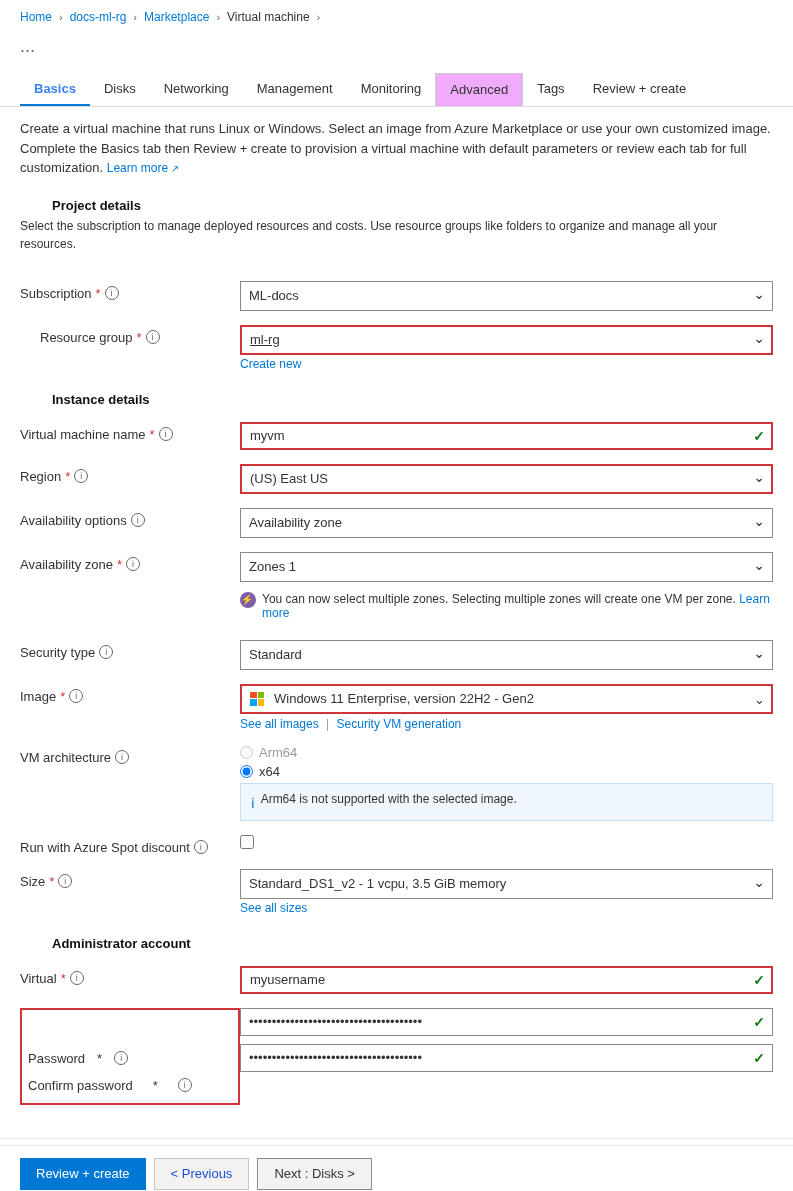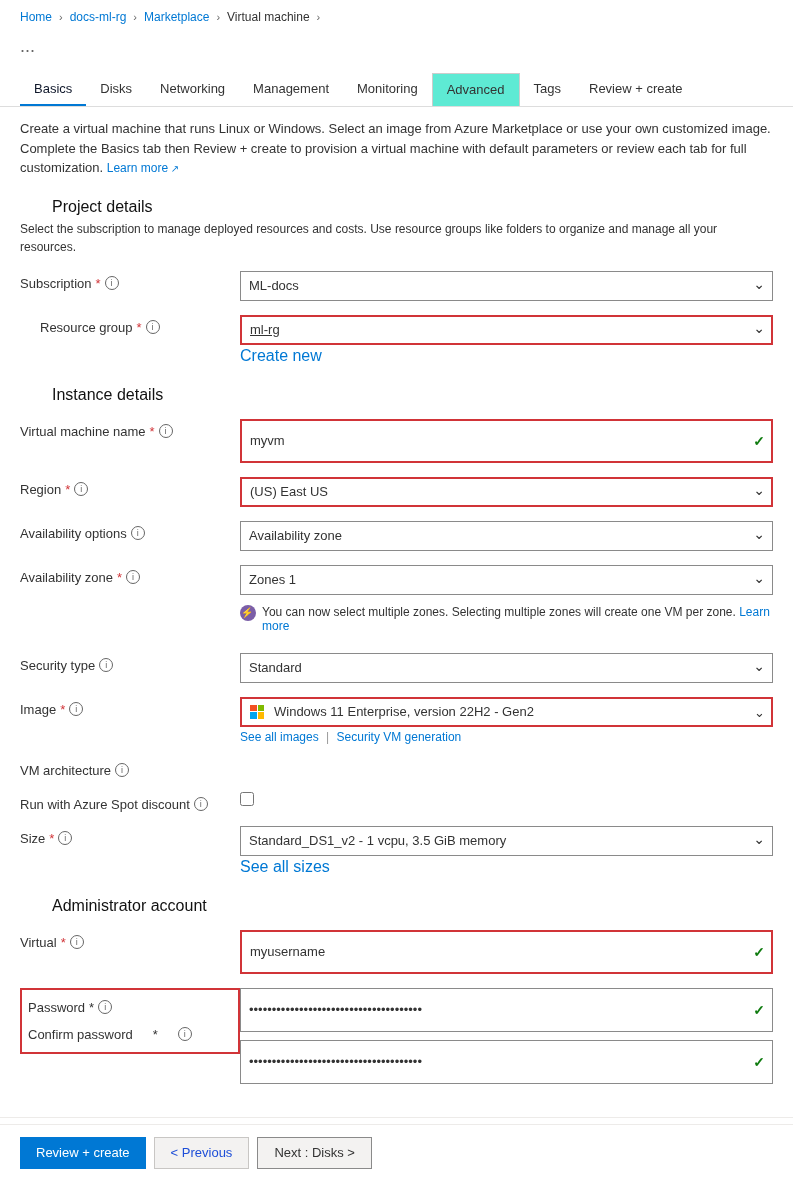--- a/index.html
+++ b/index.html
@@ -13,48 +13,48 @@
     .breadcrumb .current { color: #333; }
 
     
     .page-title-row { padding: 8px 20px 16px; display: flex; align-items: center; gap: 10px; }
     .page-title { font-size: 24px; font-weight: 300; color: #111; }
     .page-title-more { color: #666; font-size: 18px; cursor: pointer; }
 
     
     .tabs { display: flex; border-bottom: 1px solid #ddd; padding: 0 20px; gap: 0; }
     .tab { padding: 8px 14px; font-size: 13px; color: #333; cursor: pointer; border-bottom: 2px solid transparent; white-space: nowrap; text-decoration: none; }
-    .tab.active { color: #0f172a; border-bottom: 2px solid #0078d4; font-weight: 400; }
-    .tab.highlight-tab { background: #5eead4; border: 1px solid #ccc; border-bottom: none; color: #333; }
+    .tab.active { color: #3b82f6; border-bottom: 2px solid #0078d4; font-weight: 700; }
+    .tab.highlight-tab { background: #f0abfc; border: 1px solid #ccc; border-bottom: none; color: #333; }
 
     
     .description { padding: 12px 20px; font-size: 13px; color: #333; line-height: 1.5; }
     .description a { color: #0078d4; text-decoration: none; }
 
     
     .section { padding: 8px 20px 4px; }
-    .section-title { font-size: 16px; font-weight: 400; color: #111; margin-bottom: 4px; padding-left: 32px; }
-    .section-desc { font-size: 12px; color: #333; line-height: 1.5; margin-bottom: 4px; }
+    .section-title { font-size: 13px; font-weight: 700; color: #111; margin-bottom: 4px; padding-left: 32px; }
+    .section-desc { font-size: 12px; color: #333; line-height: 1.5; margin-bottom: 17px; }
 
     
     .form-area { padding: 0 20px; }
     .form-row { display: flex; align-items: flex-start; padding: 7px 0; min-height: 32px; }
     .form-label { width: 220px; min-width: 220px; font-size: 13px; color: #333; display: flex; align-items: center; gap: 4px; padding-top: 5px; }
     .form-label.indented { padding-left: 20px; }
     .form-label .required { color: #d13438; }
     .info-icon { display: inline-flex; align-items: center; justify-content: center; width: 14px; height: 14px; border: 1px solid #666; border-radius: 50%; font-size: 9px; color: #666; cursor: pointer; flex-shrink: 0; }
     .form-control { flex: 1; }
     .select-wrapper { position: relative; width: 100%; }
     .select-wrapper select { width: 100%; height: 30px; border: 1px solid #8a8a8a; background: #fff; padding: 0 28px 0 8px; font-size: 13px; color: #333; appearance: none; cursor: pointer; }
     .select-wrapper::after { content: '⌄'; position: absolute; right: 8px; top: 50%; transform: translateY(-60%); color: #333; pointer-events: none; font-size: 14px; }
     .select-wrapper.active-border select { border: 2px solid #0078d4; }
 
     
     .text-input-wrapper { position: relative; width: 100%; }
-    .text-input { width: 100%; height: 44px; border: 1px solid #8a8a8a; padding: 0 28px 0 8px; font-size: 13px; color: #333; }
+    .text-input { width: 100%; height: 28px; border: 1px solid #8a8a8a; padding: 0 28px 0 8px; font-size: 13px; color: #333; }
     .check-icon { position: absolute; right: 8px; top: 50%; transform: translateY(-50%); color: #107c10; font-size: 14px; font-weight: bold; }
 
     
     .radio-group { display: flex; flex-direction: column; gap: 4px; }
     .radio-option { display: flex; align-items: center; gap: 6px; font-size: 13px; }
     .radio-option input[type="radio"] { cursor: pointer; }
     .radio-option.disabled { color: #999; }
 
     
     .checkbox-wrapper { display: flex; align-items: center; gap: 6px; }
@@ -64,21 +64,21 @@
     .info-message { display: flex; align-items: flex-start; gap: 6px; background: #eff6fc; border: 1px solid #c7e0f4; padding: 8px 10px; margin-top: 4px; font-size: 12px; color: #333; }
     .info-msg-icon { color: #0078d4; font-size: 14px; flex-shrink: 0; margin-top: 1px; }
     .info-zones-msg { display: flex; align-items: flex-start; gap: 6px; padding: 6px 0; font-size: 12px; color: #333; margin-top: 4px; }
     .zones-icon { width: 16px; height: 16px; border-radius: 50%; background: #7b5ea7; display: inline-flex; align-items: center; justify-content: center; color: white; font-size: 10px; flex-shrink: 0; }
 
     
     .link { color: #0078d4; text-decoration: none; font-size: 12px; }
     .link-ext::after { content: ' ↗'; font-size: 10px; }
 
     
-    .create-new { color: #0078d4; font-size: 16px; cursor: pointer; margin-top: 2px; display: block; }
+    .create-new { color: #0078d4; font-size: 12px; cursor: pointer; margin-top: 2px; display: block; }
 
     
     .image-select-wrapper { position: relative; width: 100%; }
     .image-select-display { width: 100%; height: 30px; border: 2px solid #d13438; background: #fff; padding: 0 28px 0 8px; font-size: 13px; color: #333; display: flex; align-items: center; gap: 6px; cursor: pointer; }
     .image-select-arrow { position: absolute; right: 8px; top: 50%; transform: translateY(-50%); color: #333; }
 
     
     .divider { border: none; border-top: 1px solid #edebe9; margin: 6px 0; }
 
     
@@ -287,20 +287,36 @@
           <a class="link">Security VM generation</a>
         </div>
       </div>
     </div>
 
     <div class="form-row">
       <div class="form-label">
         <span>VM architecture</span>
         <span class="info-icon">i</span>
       </div>
+      <div class="form-control">
+        <div class="radio-group">
+          <label class="radio-option disabled">
+            <input type="radio" name="vmarch" disabled="" style="">
+            <span>Arm64</span>
+          </label>
+          <label class="radio-option">
+            <input type="radio" name="vmarch" checked="" style="">
+            <span>x64</span>
+          </label>
+        </div>
+        <div class="info-message">
+          <span class="info-msg-icon">ℹ</span>
+          <span>Arm64 is not supported with the selected image.</span>
+        </div>
+      </div>
     </div>
 
     <div class="form-row">
       <div class="form-label">
         <span>Run with Azure Spot discount</span>
         <span class="info-icon">i</span>
       </div>
       <div class="form-control">
         <div class="checkbox-wrapper">
           <input type="checkbox" style="">
@@ -343,21 +359,21 @@
         <div class="text-input-wrapper">
           <input type="text" class="text-input" style="border: 2px solid rgb(209, 52, 56);" value="myusername">
           <span class="check-icon">✓</span>
         </div>
       </div>
     </div>
 
     <div style="display:flex; align-items:flex-start; padding: 7px 0;">
       <div style="width:220px; min-width:220px;">
         <div style="border: 2px solid #d13438; padding: 4px 6px;">
-          <div style="display:flex; align-items:center; gap:4px; padding: 6px 0 6px;">
+          <div style="display:flex; align-items:center; gap:12px; padding: 6px 0 6px; margin-top: 31px;">
             <span>Password</span>
             <span class="required">*</span>
             <span class="info-icon">i</span>
           </div>
           <div style="display:flex; align-items:center; gap:20px; padding: 6px 0 6px;">
             <span>Confirm password</span>
             <span class="required">*</span>
             <span class="info-icon">i</span>
           </div>
         </div>

